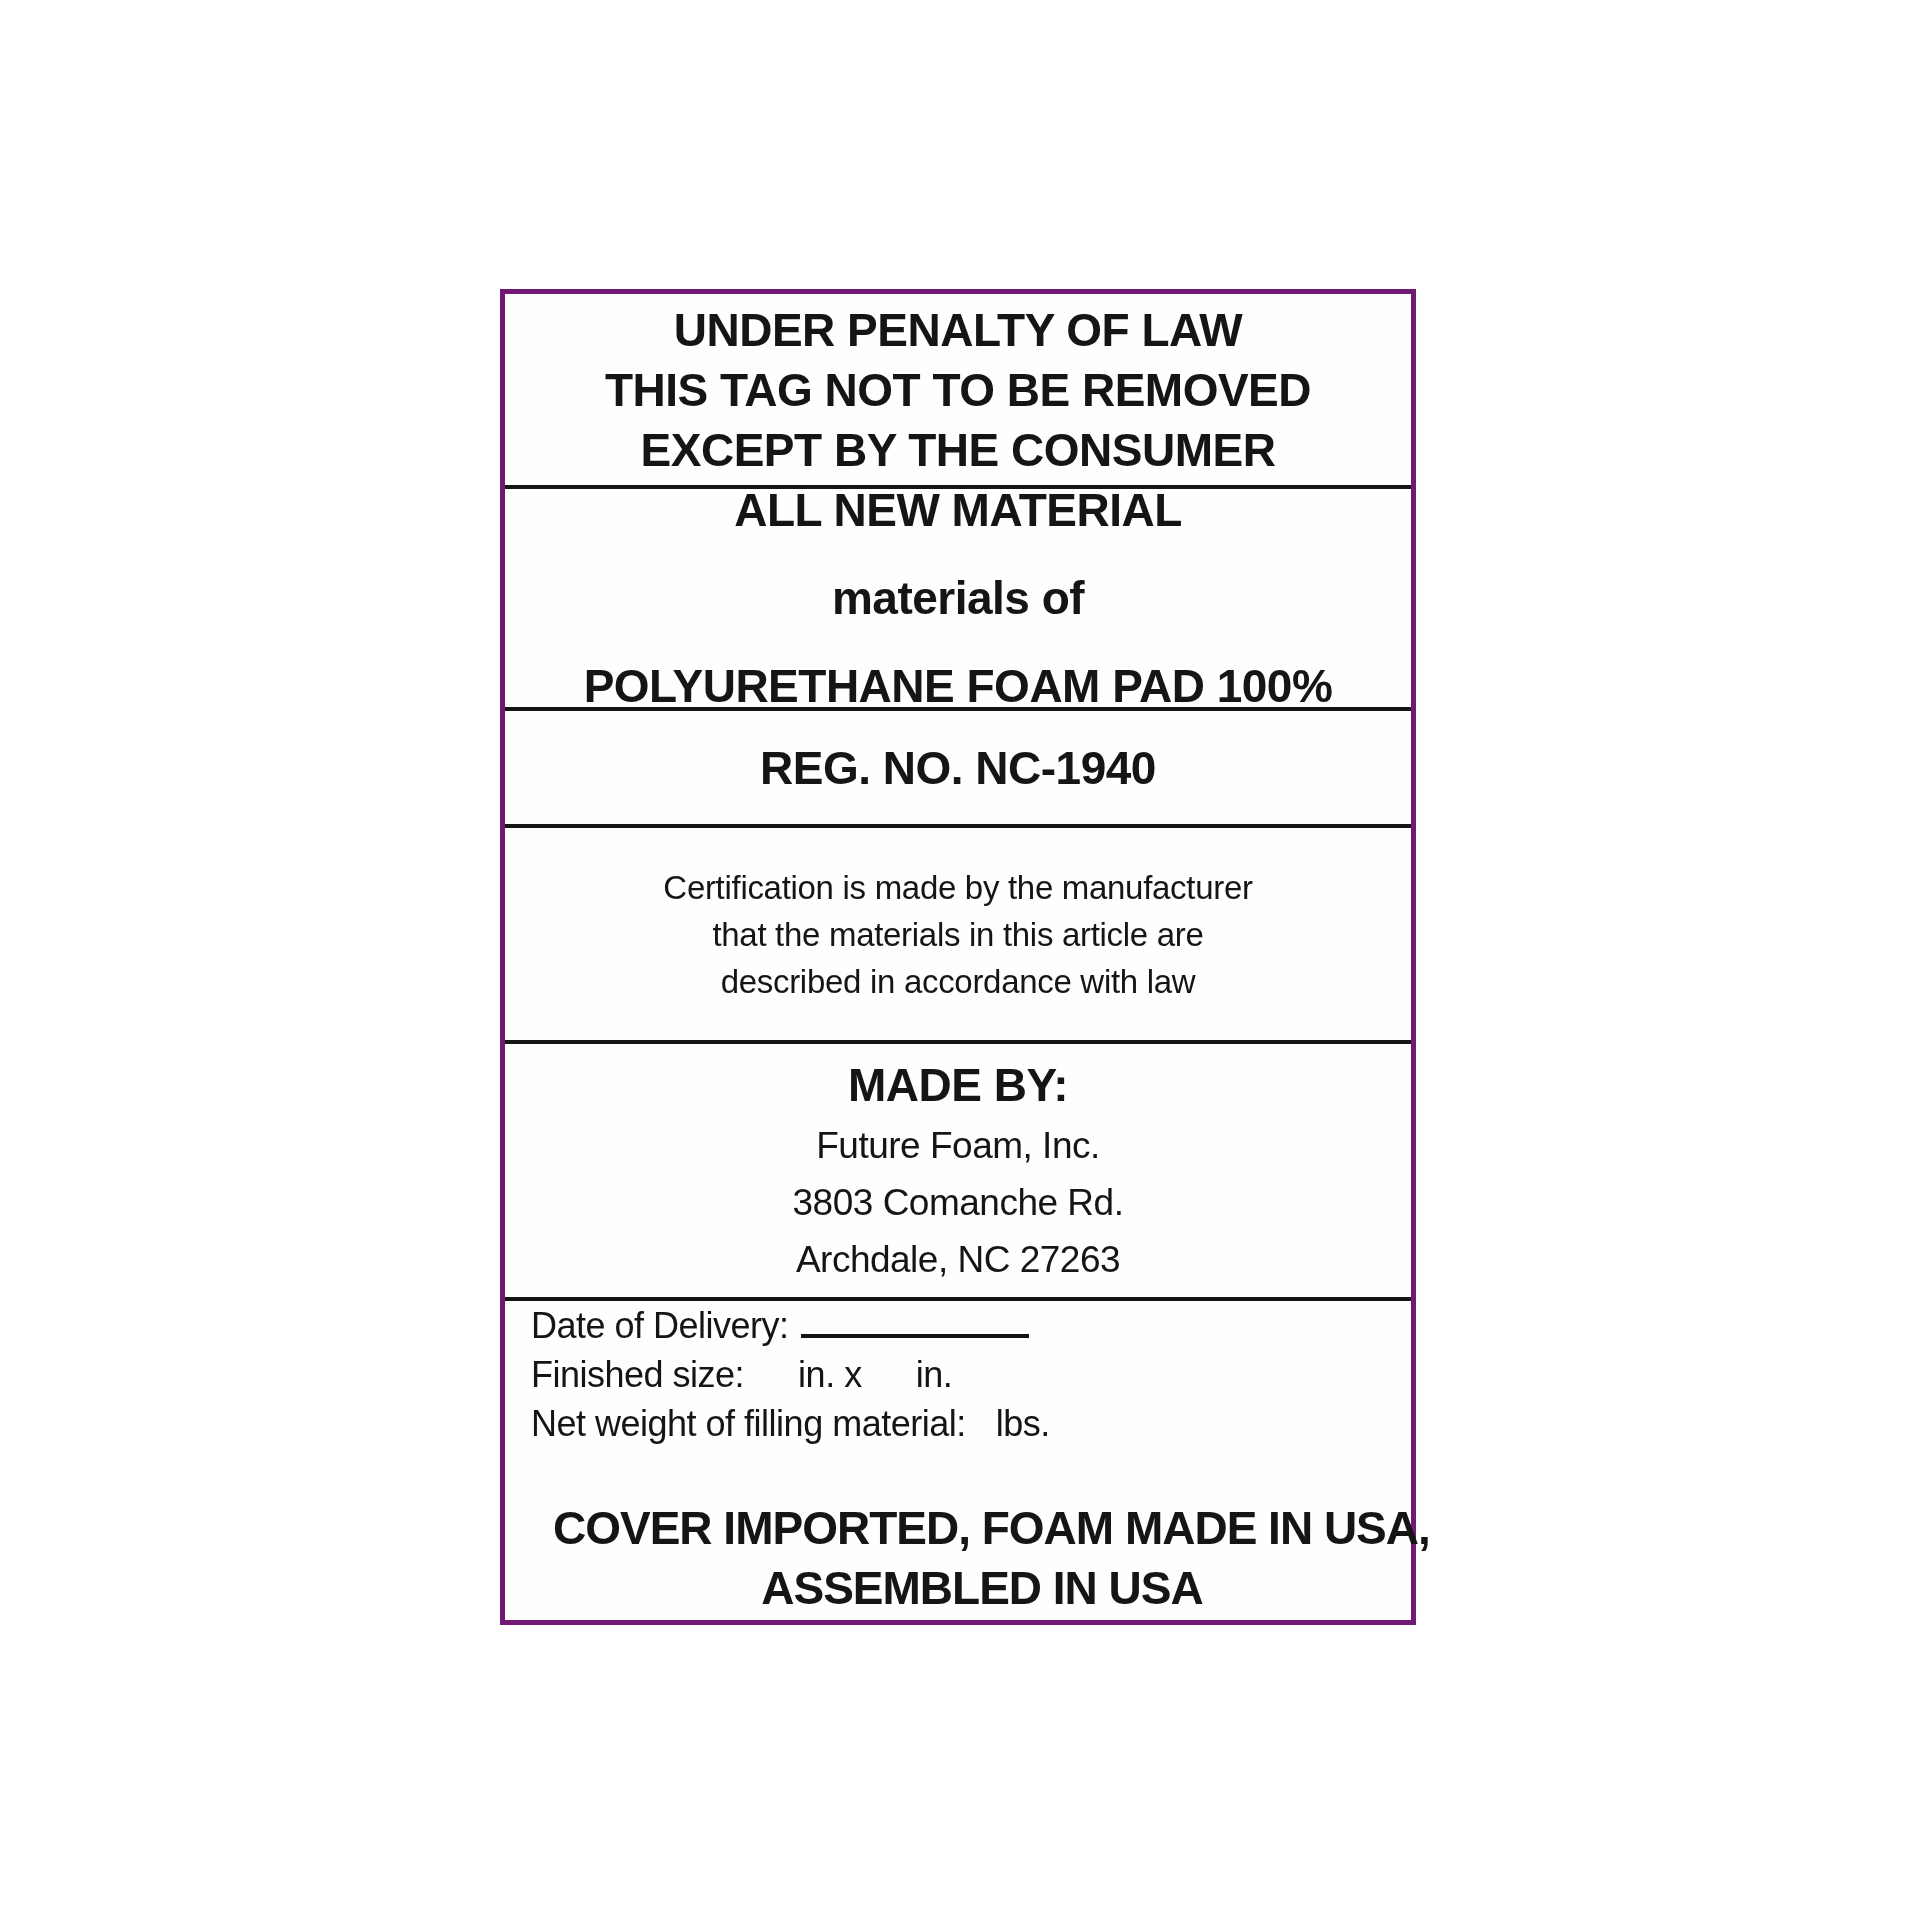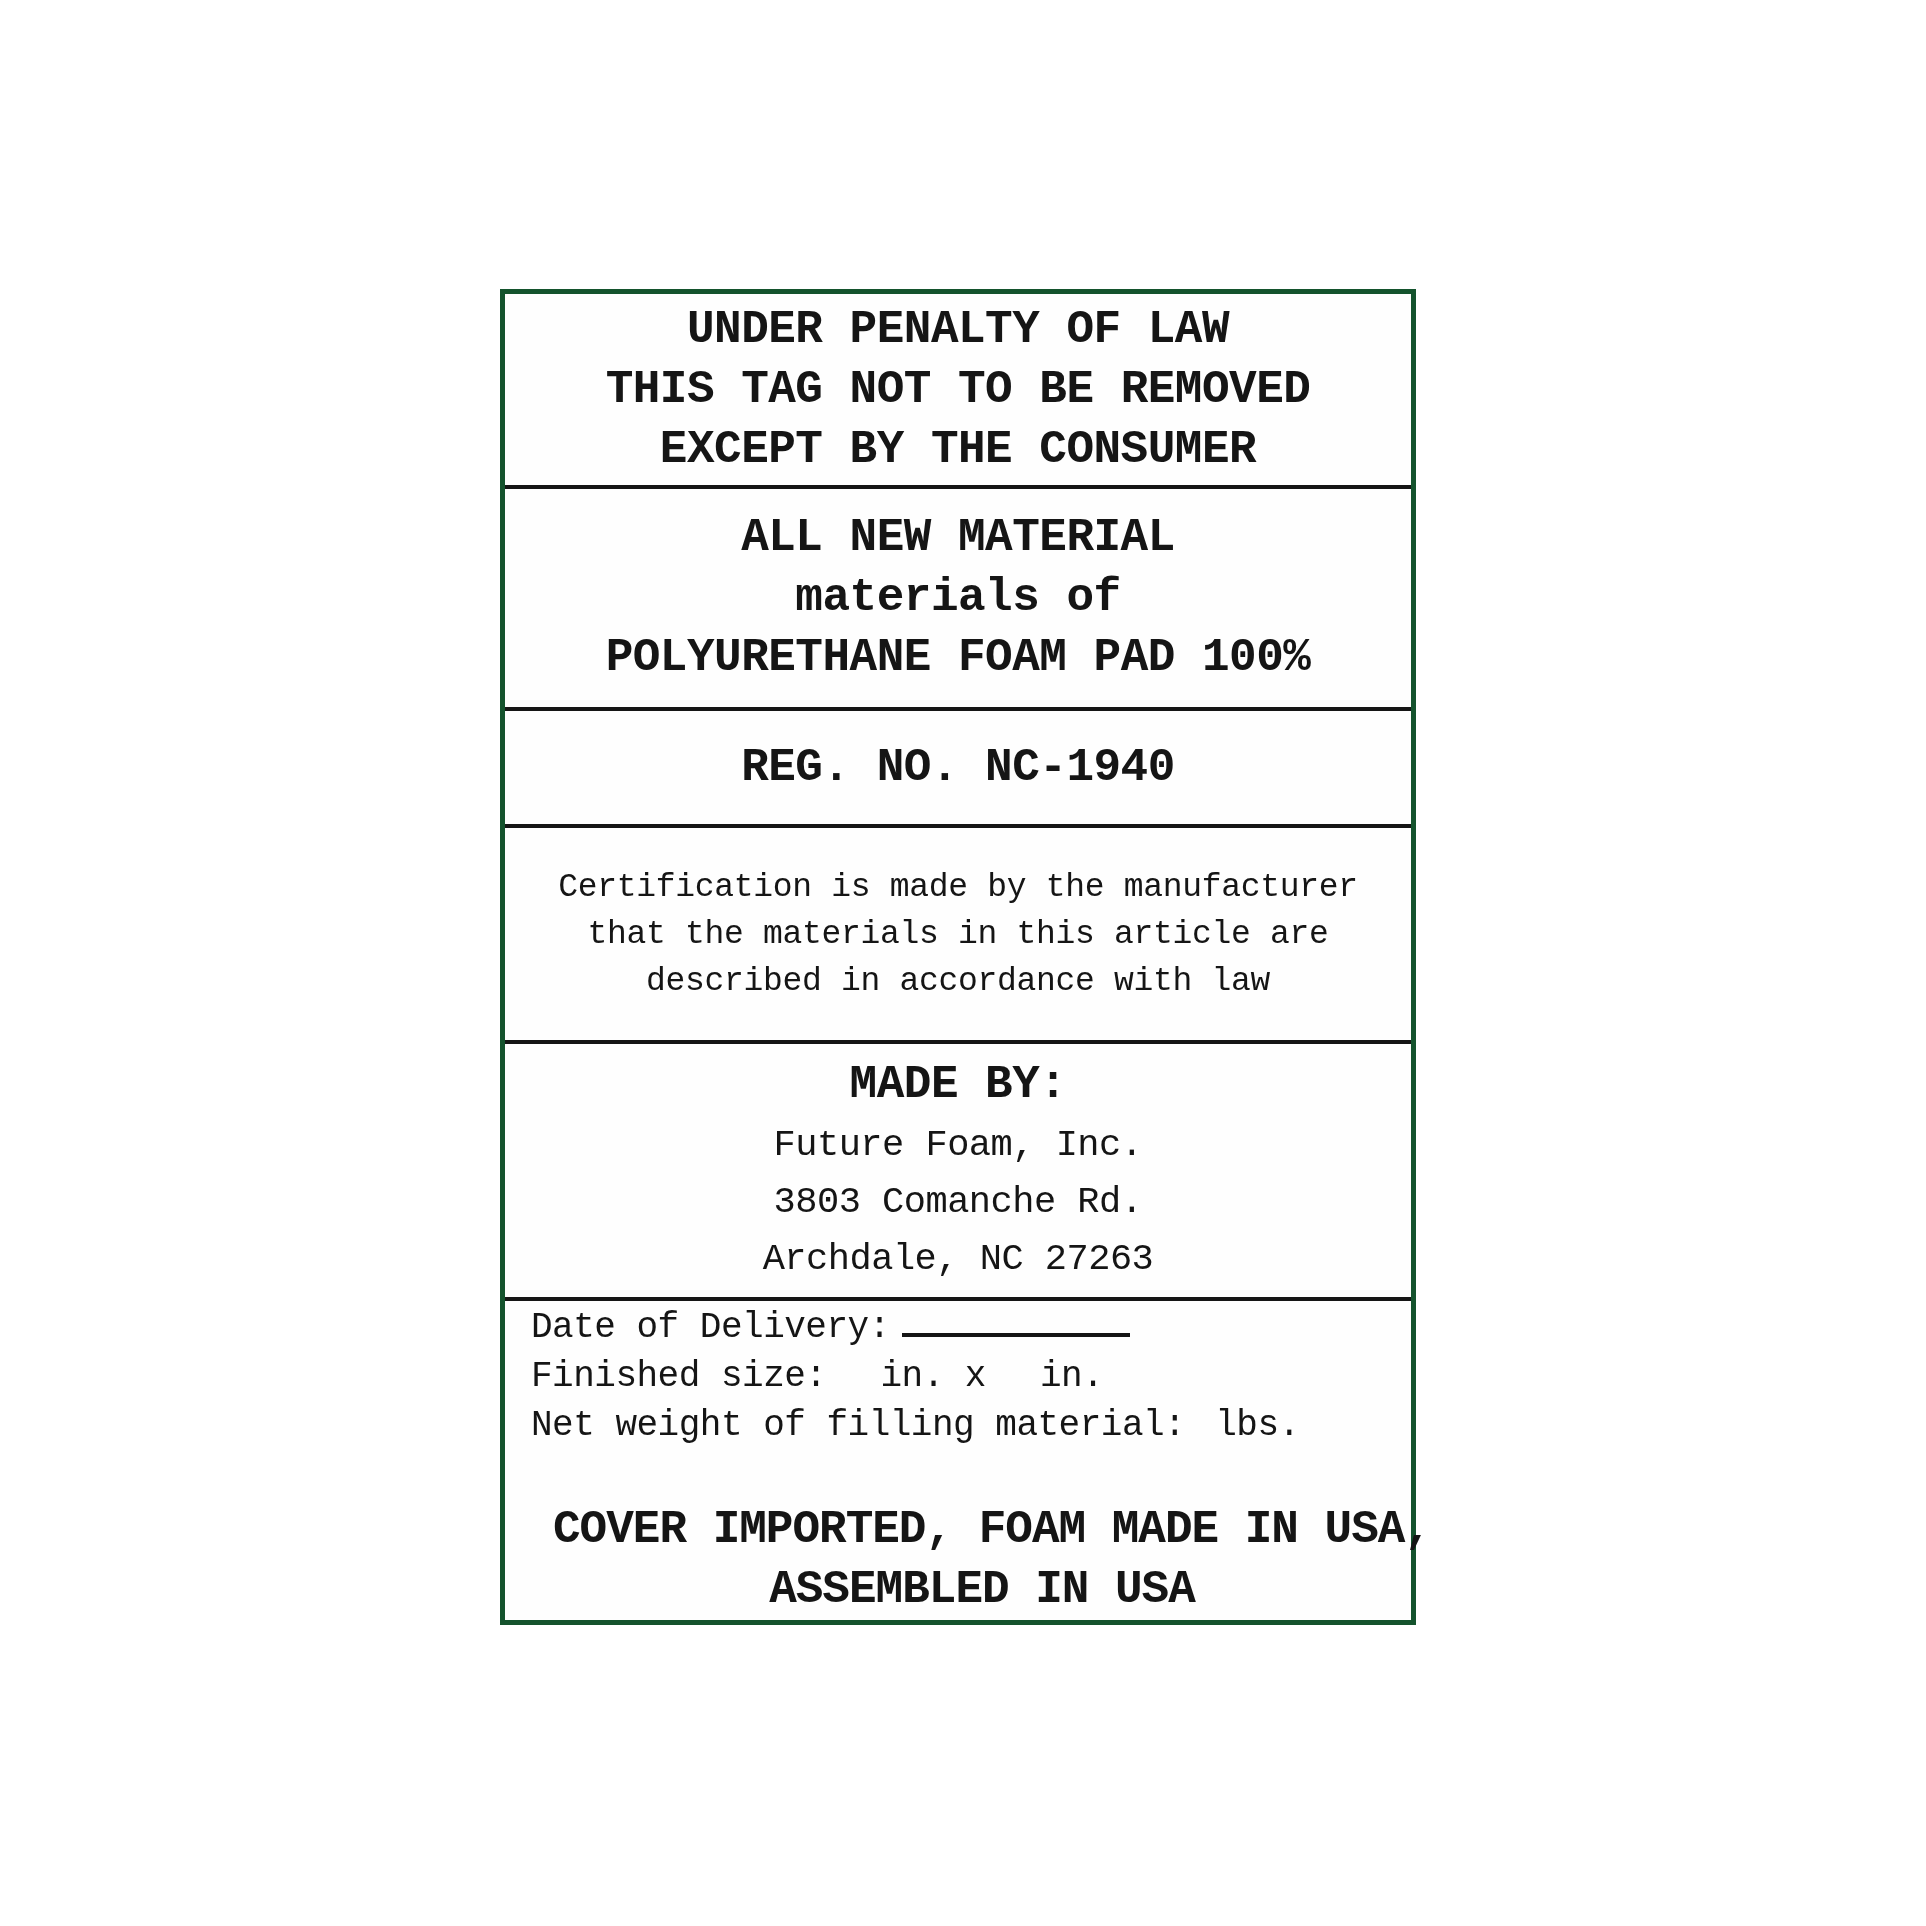--- a/index.html
+++ b/index.html
@@ -4,31 +4,31 @@
 <style>
   * { margin:0; padding:0; box-sizing:border-box; }
   html,body { width:1927px; height:1927px; background:#ffffff; }
   body { font-family:"Liberation Sans", sans-serif; color:#151515; }
 
   .page { position:relative; width:1927px; height:1927px; background:#ffffff; overflow:hidden; }
 
   .law-label {
     position:absolute; left:500px; top:289px;
     width:916px; height:1336px;
-    border:5px solid #14532d;
+    border:5px solid #701a75;
     background:#fefefe;
-    display:flex; flex-direction:column;font-family:Liberation Mono, monospace;
+    display:flex; flex-direction:column;
   }
 
   .sec { border-bottom:4px solid #151515; display:flex; flex-direction:column;
          justify-content:center; text-align:center; }
   .sec:last-child { border-bottom:none; }
 
   .sec-penalty   { height:195px; }
-  .sec-material  { height:222px; }
+  .sec-material  { height:222px;gap:28px; }
   .sec-reg       { height:117px; }
   .sec-cert      { height:216px; }
   .sec-madeby    { height:257px; }
   .sec-fill      { flex:1; justify-content:flex-start; text-align:left; }
 
   .bold-line {
     font-weight:700; font-size:46px; line-height:60px; letter-spacing:-0.5px;
     white-space:nowrap;
   }
   .cert-line { font-size:33px; line-height:47px; letter-spacing:-0.3px; }

